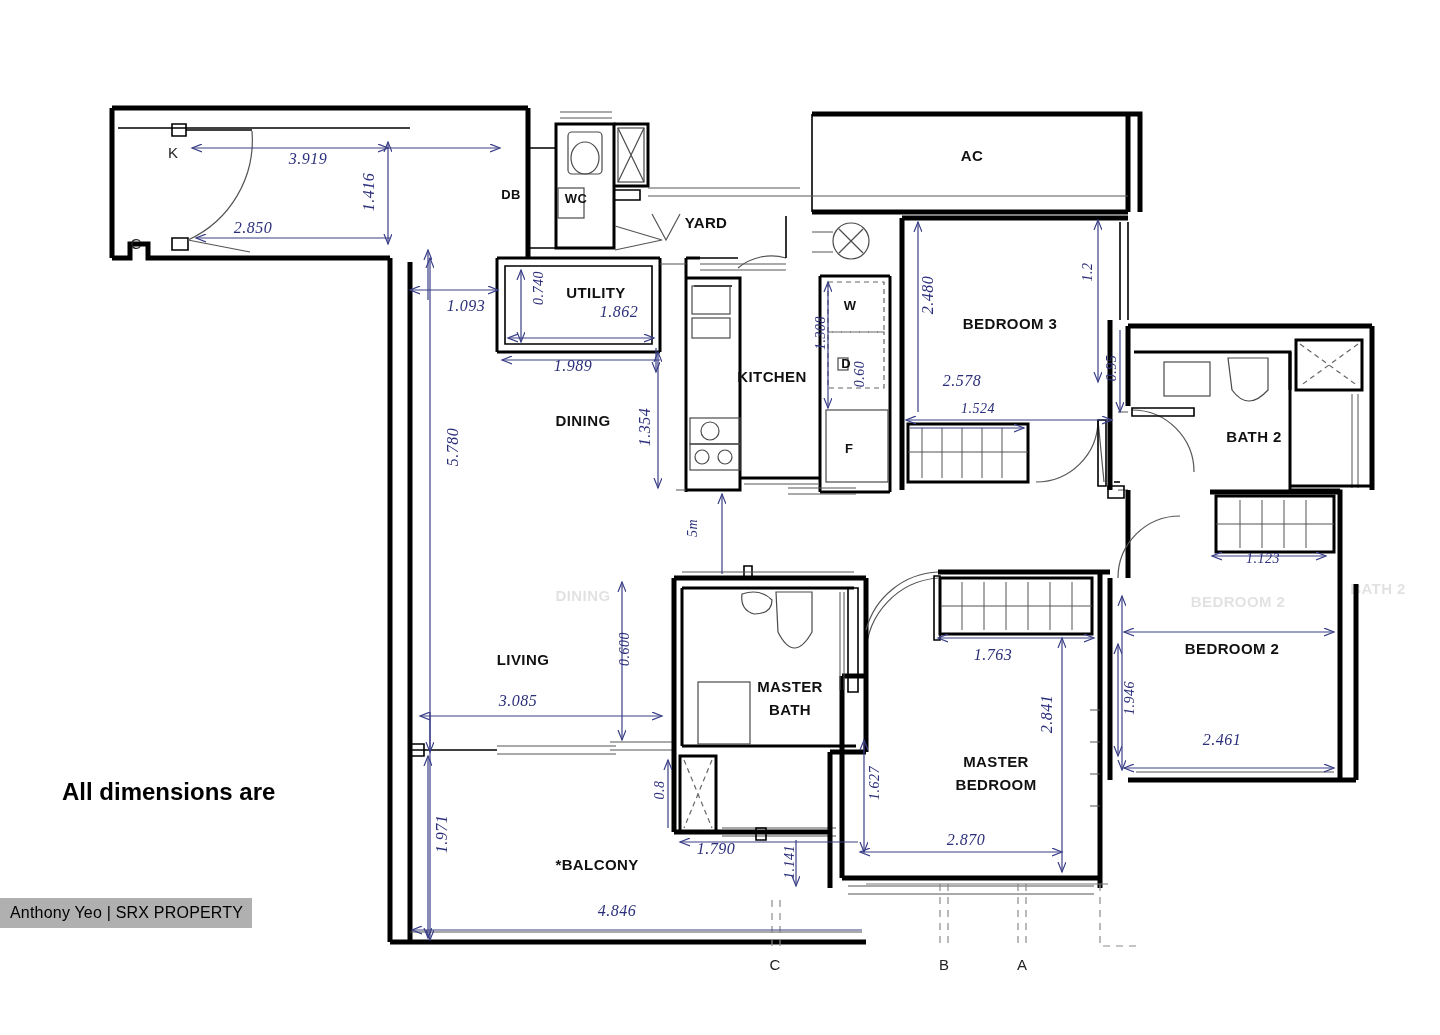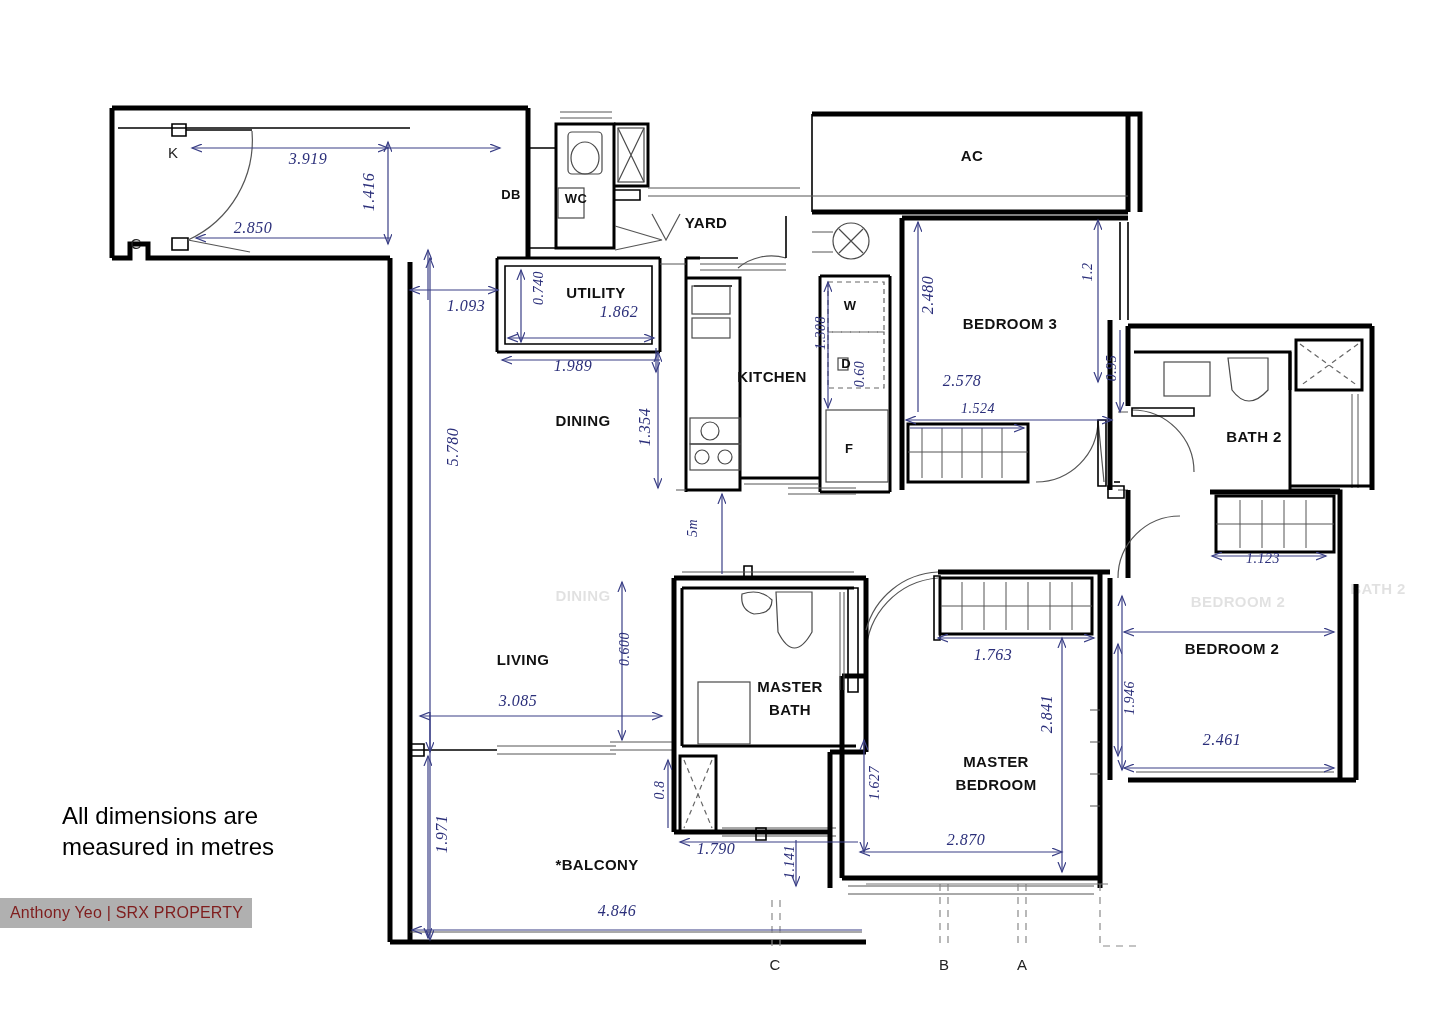--- a/index.html
+++ b/index.html
@@ -44,26 +44,27 @@
   .dash{stroke:#666;stroke-width:1.2;fill:none;stroke-dasharray:5 4;}
   .dimline{stroke:#3a3f86;stroke-width:1.2;fill:none;}
   .grid-line{stroke:#8a8a8a;stroke-width:1.2;fill:none;stroke-dasharray:7 6;}
   .swing{stroke:#555;stroke-width:1.2;fill:none;}
 
   #watermark-bar{
     position:absolute;left:0;top:898px;width:252px;height:30px;
     background:#b0b0b0;display:flex;align-items:center;
   }
   #watermark-bar span{
-    color:#7f1d1d;font-family:"Liberation Sans",sans-serif;
+    color:#000000;font-family:"Liberation Sans",sans-serif;
     font-size:16px;padding-left:10px;letter-spacing:.2px;
   }
   #disclaimer{
-    position:absolute;left:62px;top:800px;width:300px;
+    position:absolute;left:62px;top:776px;width:300px;
     line-height:31px;
+    font-weight:bold;
   }
   .ghost{opacity:.12;}
 </style>
 </head>
 <body>
 
 <div id="plan">
 <svg width="1440" height="1035" viewBox="0 0 1440 1035">
 
   <g>
@@ -426,18 +427,17 @@
   <text class="dim" x="716" y="850">1.790</text>
   <text class="dim s" x="661" y="790" transform="rotate(-90 661 790)">0.8</text>
   <text class="dim s" x="791" y="862" transform="rotate(-90 791 862)">1.141</text>
   <text class="dim s" x="694" y="528" transform="rotate(-90 694 528)">5m</text>
 
 </svg>
 </div>
 
 <div id="disclaimer">
   <div class="note">All dimensions are</div>
-  <div class="note">measured in metres</div>
 </div>
 
 <div id="watermark-bar">
   <span>Anthony Yeo | SRX PROPERTY</span>
 </div>
 
 </body></html>

